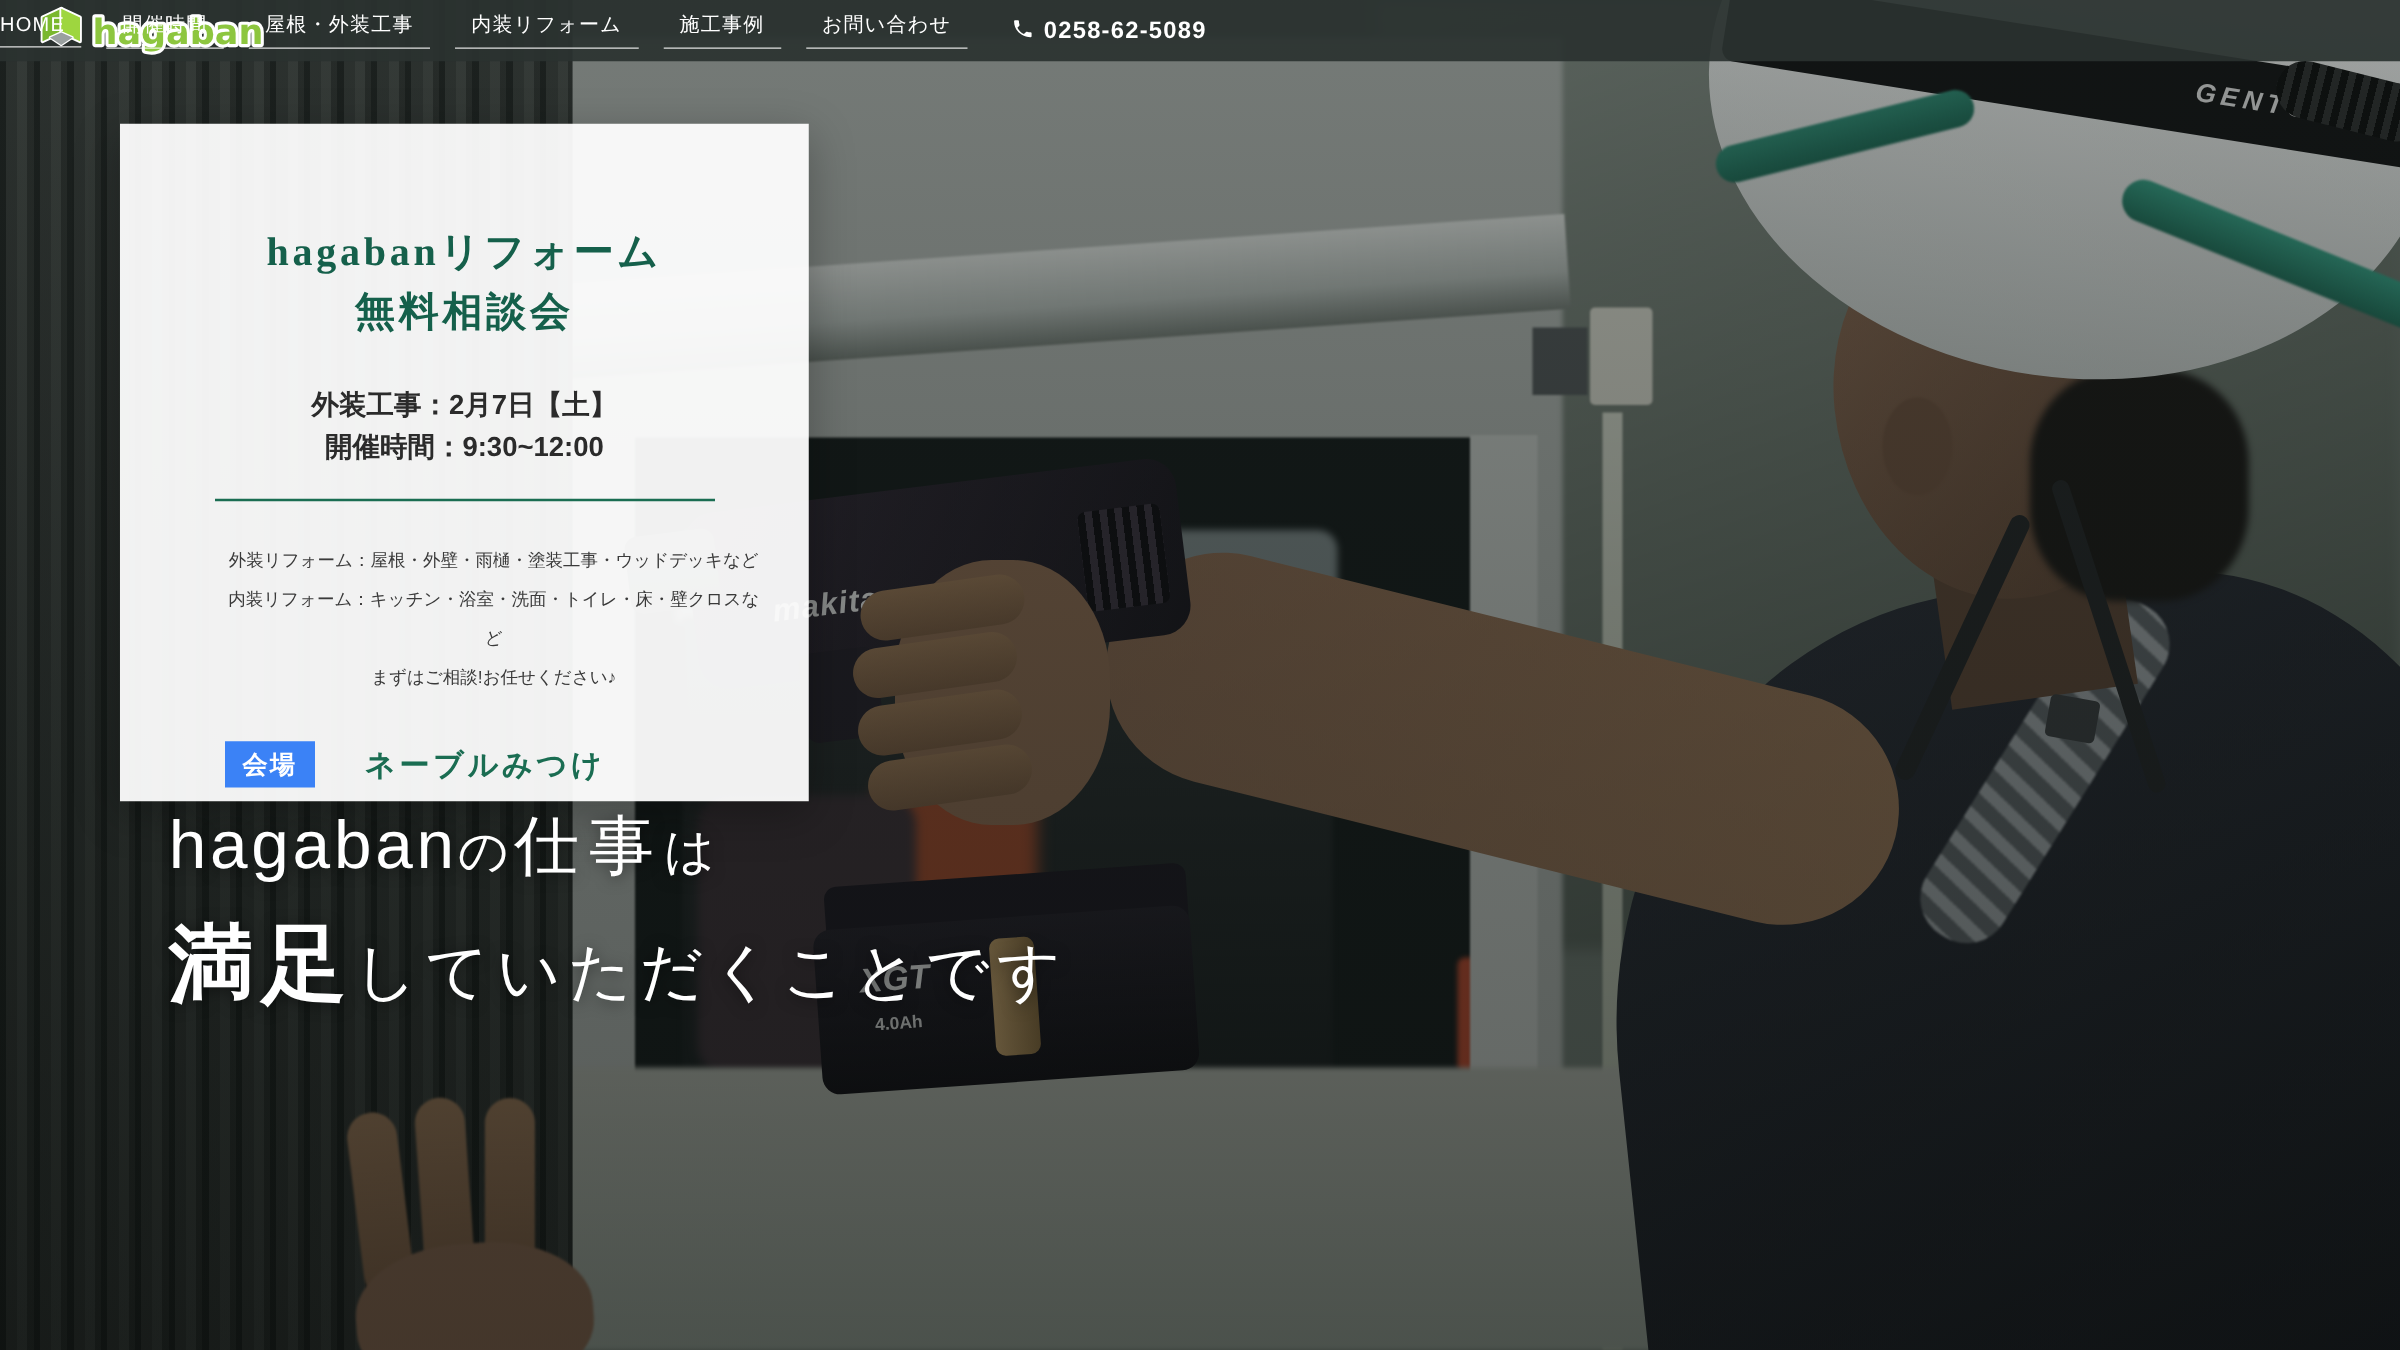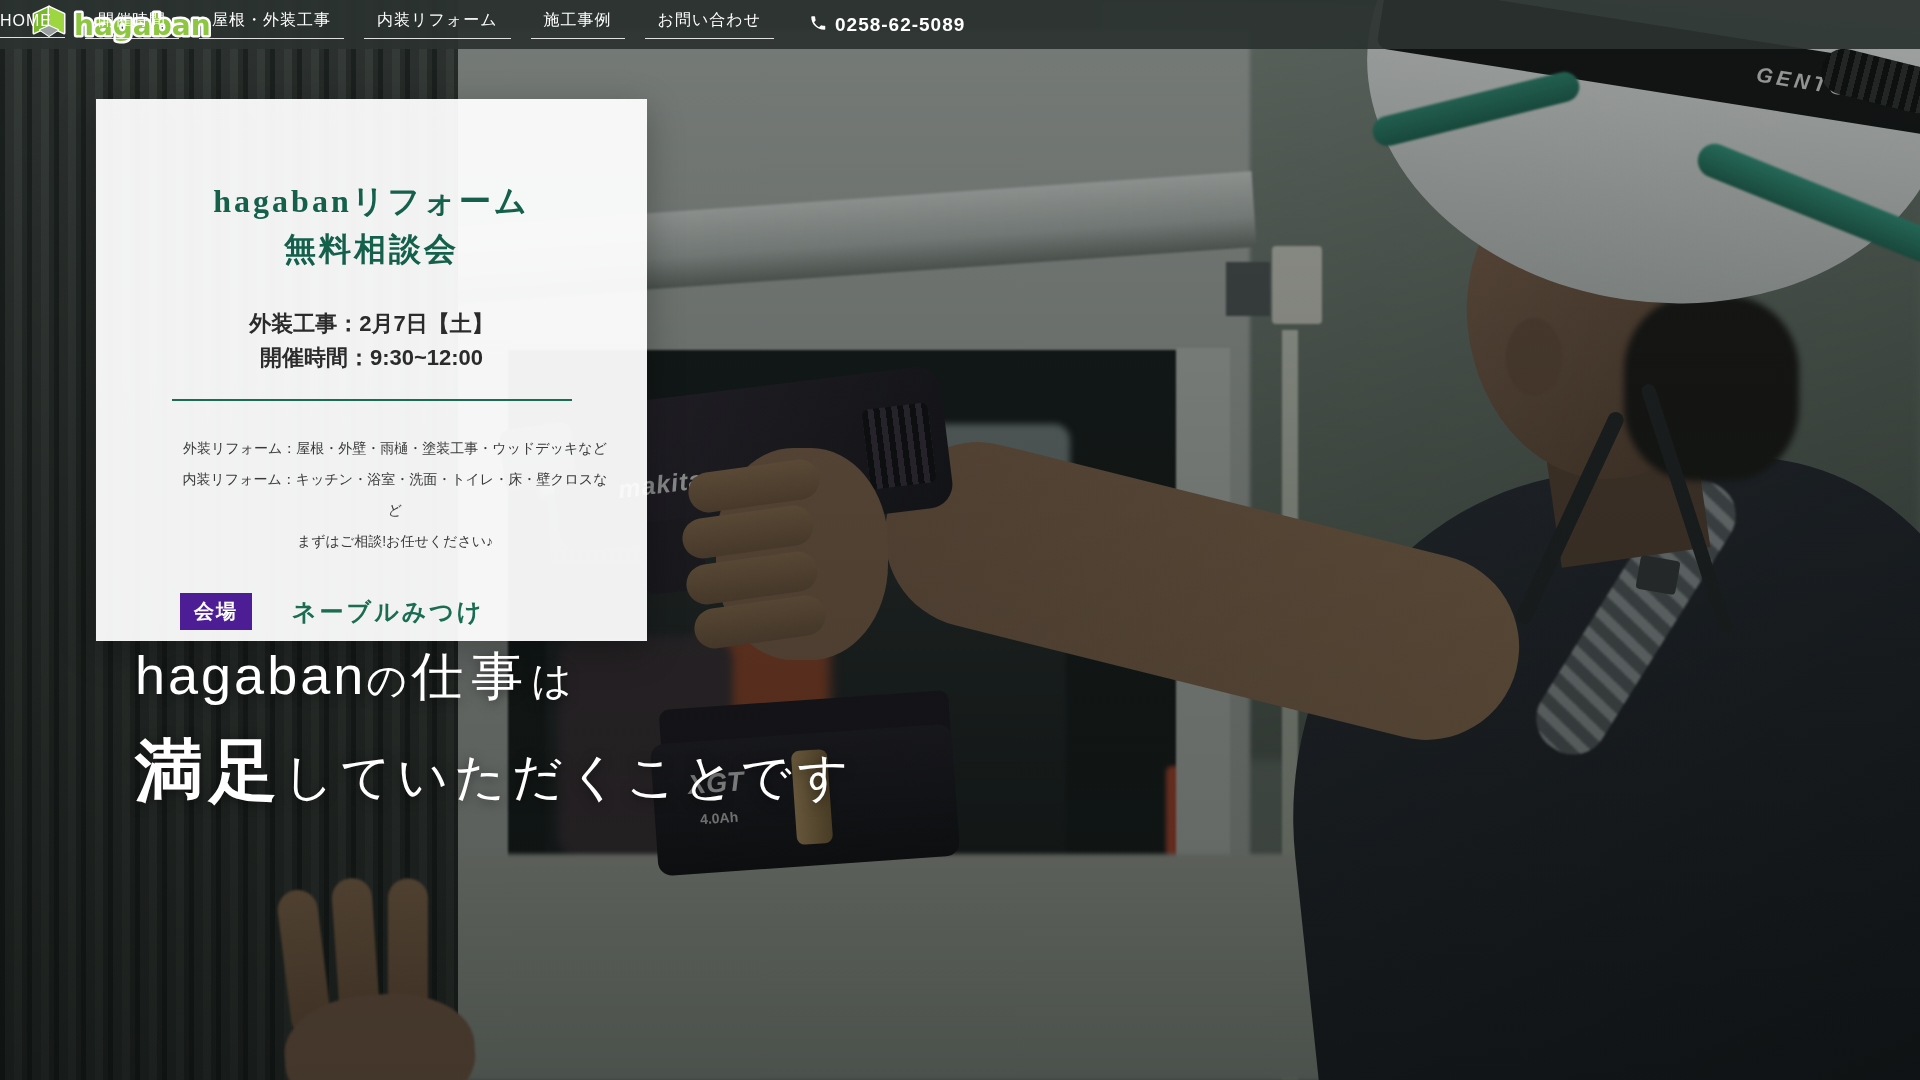--- a/index.html
+++ b/index.html
@@ -100,21 +100,21 @@
 
   
   .card{left:96px;top:99px;width:551px;height:542px;background:rgba(255,255,255,.94);
     box-shadow:0 10px 34px rgba(0,0,0,.28);z-index:10;text-align:center;padding-top:78px;}
   .card .title{color:#15604b;font-size:32px;font-weight:700;letter-spacing:3px;line-height:48px;position:relative;font-family:Liberation Serif, serif;}
   .card .sched{margin-top:34px;color:#2b2b2b;font-size:22px;font-weight:600;line-height:34px;position:relative;}
   .card .rule{position:relative;width:400px;height:2px;background:#1a6d52;margin:24px auto 0;}
   .card .details{position:relative;width:430px;margin:32px 0 0 84px;text-align:center;}
   .card .details p{margin:0;color:#3a3a3a;font-size:14px;line-height:31px;}
   .card .venue{position:relative;margin:36px 0 0 84px;display:flex;align-items:center;gap:40px;text-align:left;}
-  .card .venue .badge{background:#4c1d95;color:#fff;font-size:20px;font-weight:600;
+  .card .venue .badge{background:#3b82f6;color:#fff;font-size:20px;font-weight:600;
     letter-spacing:2px;padding:5px 14px;}
   .card .venue .name{color:#1a6d52;font-size:24px;font-weight:700;letter-spacing:3px;}
 
   
   .copy{left:135px;top:642px;z-index:10;color:#fff;text-shadow:0 2px 12px rgba(0,0,0,.5);}
   .copy .line{position:relative;display:flex;align-items:baseline;margin-bottom:14px;}
   .copy .en{font-size:54px;letter-spacing:3px;font-weight:500;}
   .copy .k{font-size:52px;letter-spacing:8px;font-weight:500;}
   .copy .p{font-size:40px;letter-spacing:4px;font-weight:500;}
   .copy .em{font-size:68px;letter-spacing:6px;font-weight:800;}

